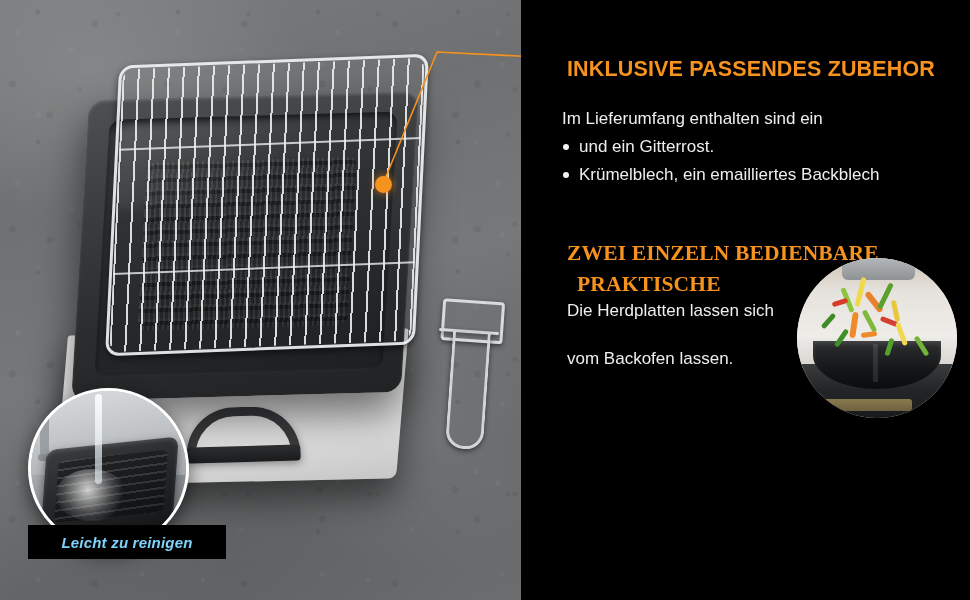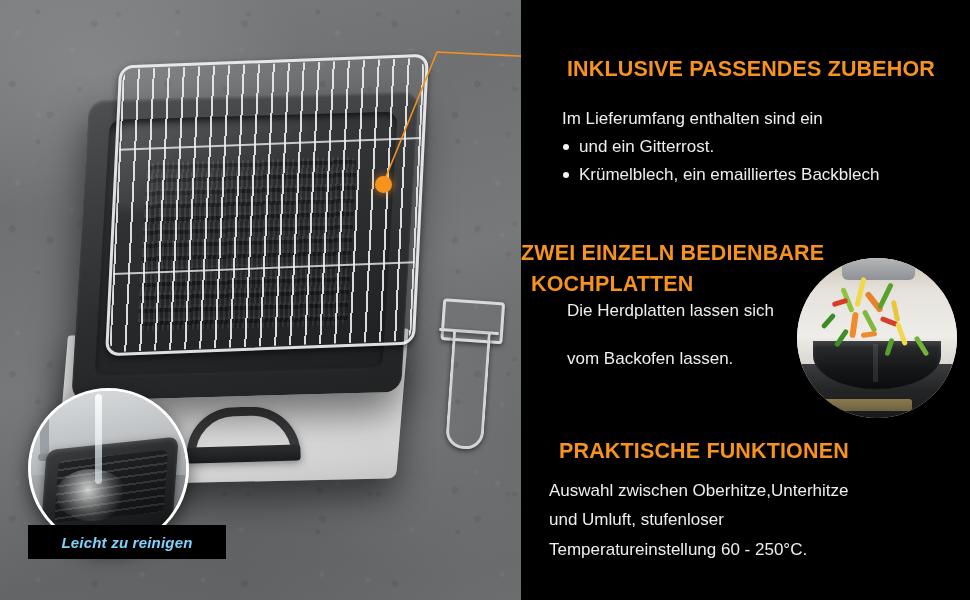--- a/index.html
+++ b/index.html
@@ -142,21 +142,21 @@
   #sec1{top:38px;}
   #sec1 h2{padding-left:46px;}
   #sec1 .body{margin-top:20px;padding-left:41px;font-size:17px;line-height:1.66;color:#eceef0;}
   #sec1 ul{list-style:none;margin:0;padding:0;}
   #sec1 li{position:relative;padding-left:17px;font-size:17px;line-height:1.66;color:#eceef0;}
   #sec1 li:before{content:"";position:absolute;left:1px;top:11px;width:6px;height:6px;
       border-radius:50%;background:#f4f4f4;}
 
   
   #sec2{top:222px;}
-  #sec2 h2{}
+  #sec2 h2{padding-left:46px;font-family:Liberation Serif, serif;}
   #sec2 h2 .l2{display:block;padding-left:10px;}
   #sec2 .body{padding-left:46px;font-size:17px;line-height:1.40;color:#eceef0;
       position:relative;z-index:2;}
 
   
   #sec3{top:420px;}
   #sec3 h2{padding-left:38px;}
   #sec3 .body{margin-top:9px;padding-left:28px;font-size:17px;line-height:1.74;color:#eceef0;}
 
   
@@ -250,37 +250,29 @@
         <ul>
           <li>und ein Gitterrost.</li>
           <li>Krümelblech, ein emailliertes Backblech</li>
         </ul>
       </div>
     </div>
 
     <div class="sec" id="sec2">
       <h2>
         <span class="l1">ZWEI EINZELN BEDIENBARE</span>
-        <span class="l2">KOCHPLATTEN</span>
+        <span class="l2">PRAKTISCHE</span>
       </h2>
       <p class="body">
         <span>Die Herdplatten lassen sich</span><br>
         <br>
         <span>vom Backofen lassen.</span>
       </p>
     </div>
 
-    <div class="sec" id="sec3">
-      <h2>PRAKTISCHE FUNKTIONEN</h2>
-      <p class="body">
-        <span>Auswahl zwischen Oberhitze,Unterhitze</span><br>
-        <span>und Umluft, stufenloser</span><br>
-        <span>Temperatureinstellung 60 - 250°C.</span>
-      </p>
-    </div>
   </div>
 
   <div class="inset-wok">
     <div class="wk-wall"></div>
     <div class="wk-hood"></div>
     <div class="wk-counter"></div>
     <div class="wk-stove"></div>
     <div class="wk-pan"></div>
     <div class="veg v1"></div>
     <div class="veg v2"></div>

